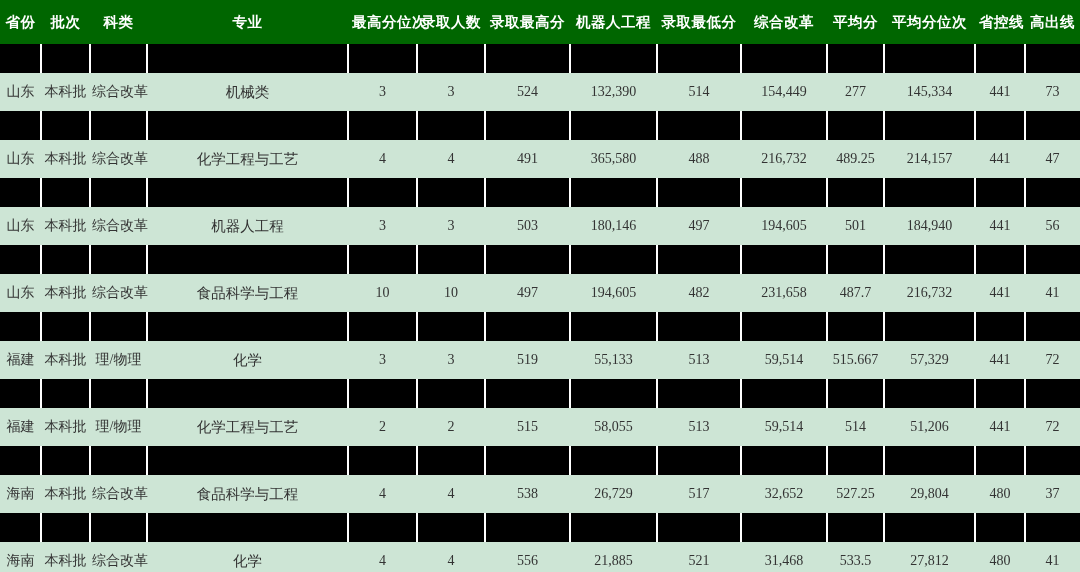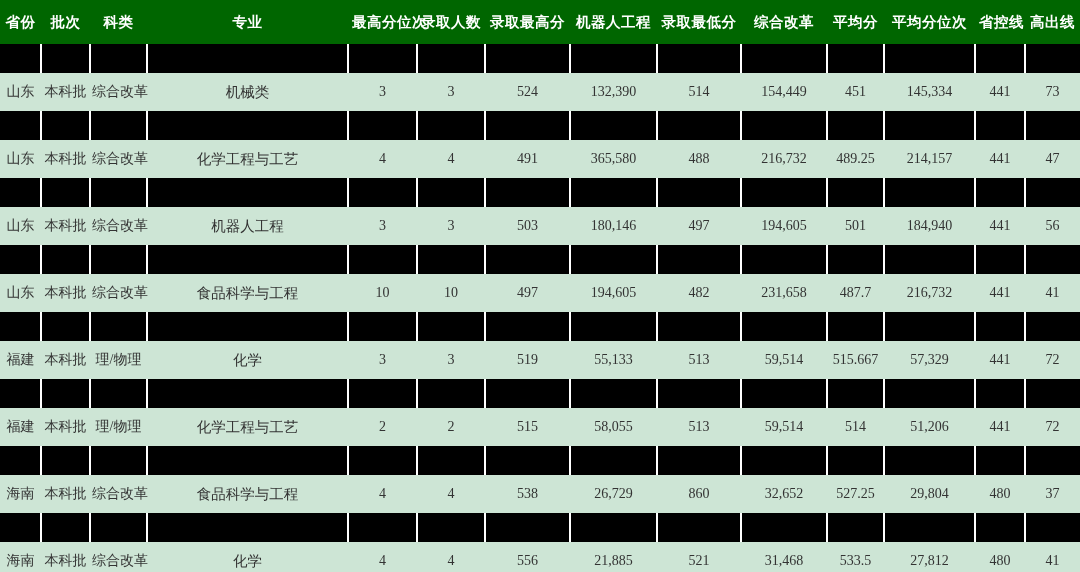--- a/index.html
+++ b/index.html
@@ -133,21 +133,21 @@
         <td>山东</td>
         <td>本科批</td>
         <td>综合改革</td>
         <td class="major-cell">机械类</td>
         <td>3</td>
         <td>3</td>
         <td>524</td>
         <td>132,390</td>
         <td>514</td>
         <td>154,449</td>
-        <td>451</td>
+        <td>277</td>
         <td>145,334</td>
         <td>441</td>
         <td>73</td>
       </tr>
       <tr class="spacer-row">
         <td></td>
         <td></td>
         <td></td>
         <td></td>
         <td></td>
@@ -323,21 +323,21 @@
       </tr>
       <tr class="data-row">
         <td>海南</td>
         <td>本科批</td>
         <td>综合改革</td>
         <td class="major-cell">食品科学与工程</td>
         <td>4</td>
         <td>4</td>
         <td>538</td>
         <td>26,729</td>
-        <td>860</td>
+        <td>517</td>
         <td>32,652</td>
         <td>527.25</td>
         <td>29,804</td>
         <td>480</td>
         <td>37</td>
       </tr>
       <tr class="spacer-row">
         <td></td>
         <td></td>
         <td></td>

